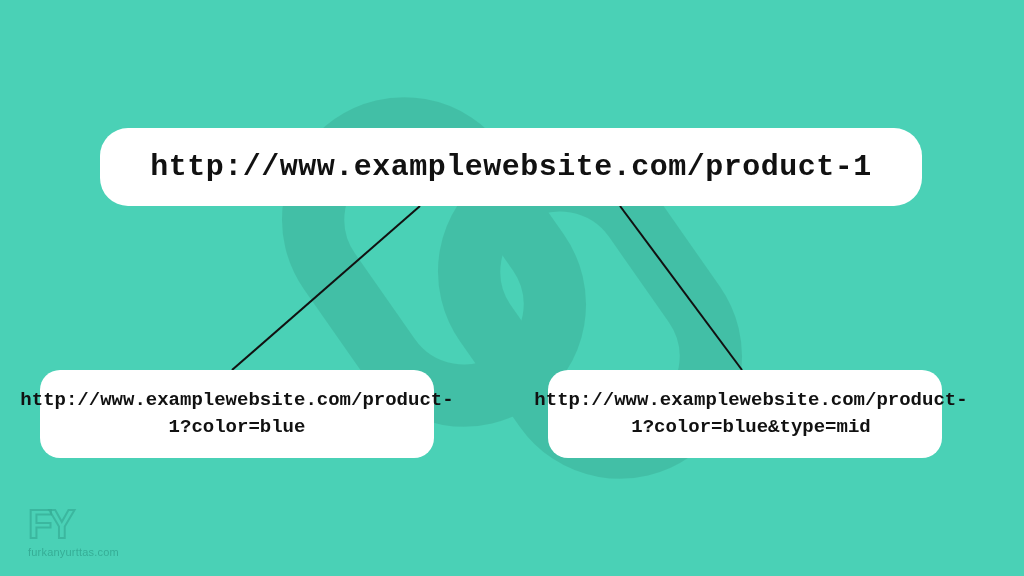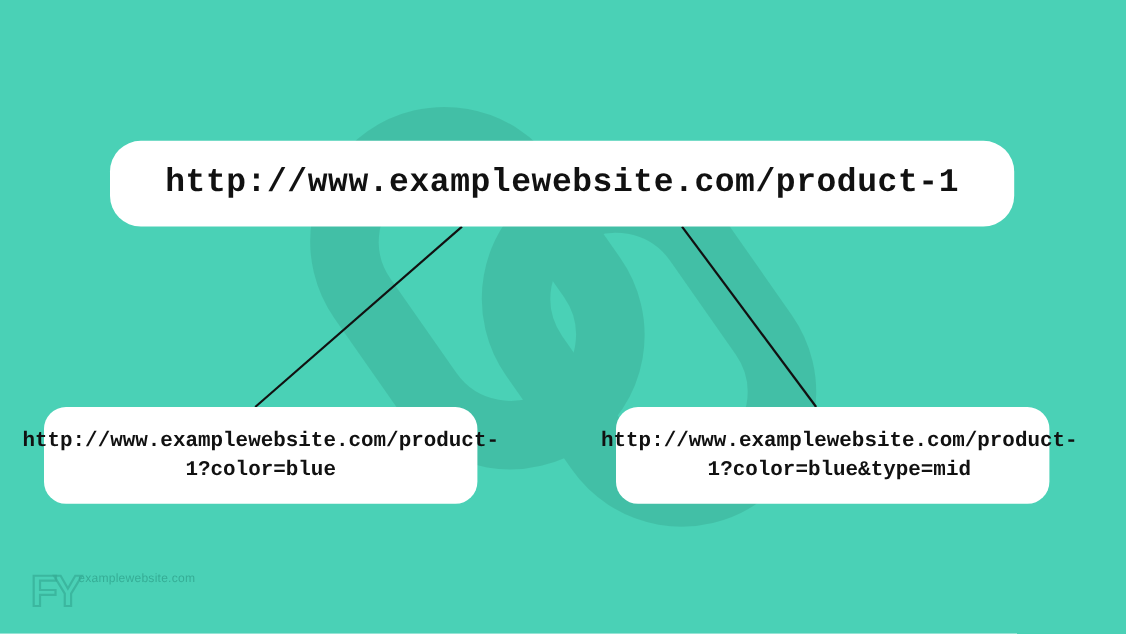--- a/index.html
+++ b/index.html
@@ -66,31 +66,31 @@
     font-size: 19px;
     line-height: 1.4;
     white-space: pre-line;
     border-radius: 20px;
   }
   .child-left {
     left: 40px;
     top: 370px;
   }
   .child-right {
-    left: 560px;
+    left: 548px;
     top: 370px;
     padding-left: 40px;
   }
 
   .watermark {
     position: absolute;
     left: 28px;
     bottom: 18px;
     display: flex;
-    flex-direction: row;
+    flex-direction: column;
     align-items: flex-start;
     opacity: 0.35;
     color: #0f6a5a;
     pointer-events: none;
   }
   .watermark .fy {
     font-family: "Arial", sans-serif;
     font-weight: 900;
     font-size: 40px;
     line-height: 1;
@@ -131,16 +131,16 @@
   <div class="url-box child child-left">
     <span>http://www.examplewebsite.com/product-1?color=blue</span>
   </div>
 
   <div class="url-box child child-right">
     <span>http://www.examplewebsite.com/product-1?color=blue&amp;type=mid</span>
   </div>
 
   <div class="watermark">
     <span class="fy">FY</span>
-    <span class="domain">examplewebsite.com</span>
+    <span class="domain">furkanyurttas.com</span>
   </div>
 
 </div>
 
 </body></html>

